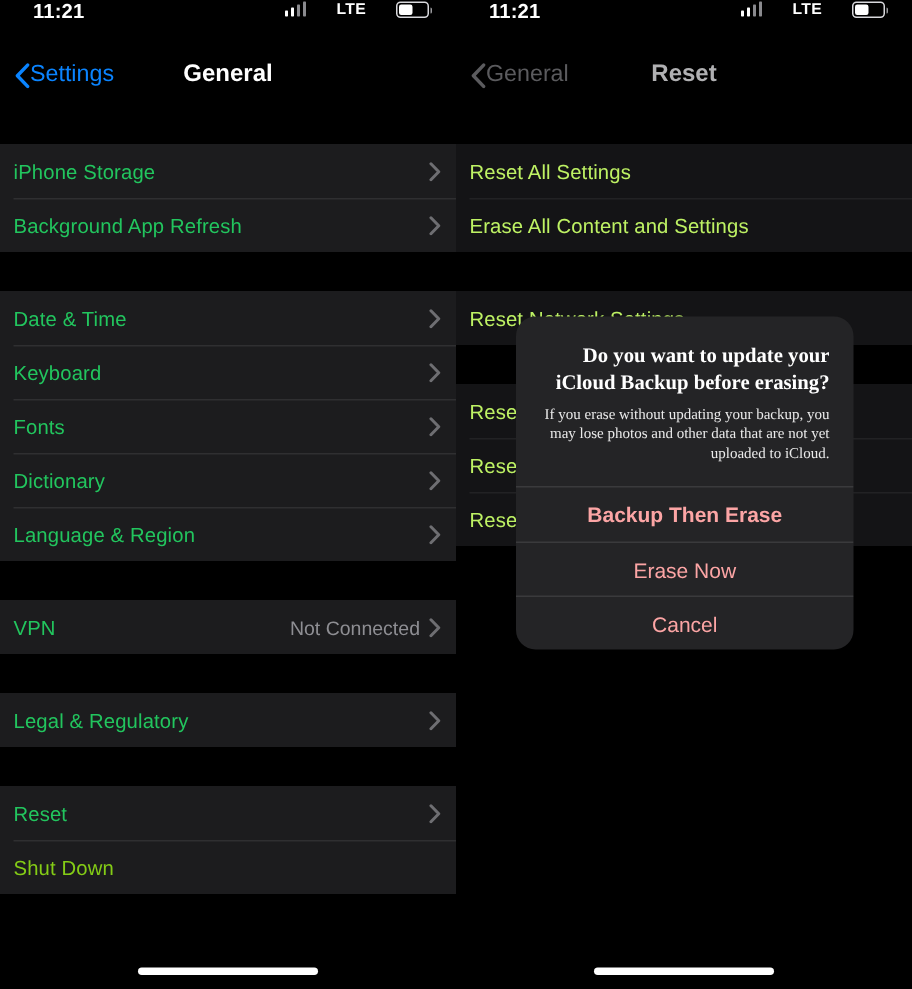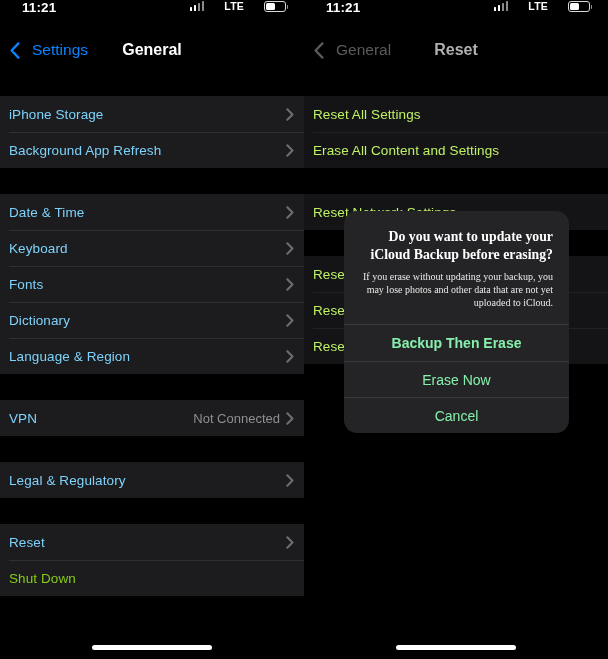--- a/index.html
+++ b/index.html
@@ -33,21 +33,21 @@
              border-radius:3px; padding:1px; }
   .battery::after { content:""; position:absolute; right:-3.4px; top:3.2px;
                     width:1.8px; height:4px; background:#9a9a9e; border-radius:0 1px 1px 0; }
   .battery .lvl { height:100%; width:52%; background:#fff; border-radius:1.5px; }
 
   
   .navbar {
     height:40px; display:flex; align-items:center;
     position:relative; padding:0 10px; z-index:3;
   }
-  .back { display:flex; align-items:center; gap:12px; cursor:pointer; }
+  .back { display:flex; align-items:center; gap:0; cursor:pointer; }
   .chev-l { width:10px; height:17px; flex:0 0 auto; }
   .chev-l path { fill:none; stroke:#0a84ff; stroke-width:2.3; stroke-linecap:round; stroke-linejoin:round; }
   .back-label { color:#0a84ff; font-size:15.5px; }
   .nav-title {
     position:absolute; left:0; right:0; text-align:center;
     color:#fff; font-size:16px; font-weight:bold; pointer-events:none;
   }
   .screen.dimmed .chev-l path { stroke:#5b5b5e; }
   .screen.dimmed .back-label { color:#5b5b5e; }
   .screen.dimmed .nav-title { color:#b0b0b2; }
@@ -57,21 +57,21 @@
   .group { background:#1c1c1e; }
   .gap { height:26px; background:#000; }
   .row {
     height:36px; display:flex; align-items:center;
     padding:0 10px 0 9px; position:relative; cursor:pointer;
   }
   .row + .row::before {
     content:""; position:absolute; left:9px; right:0; top:0;
     height:1px; background:#2f2f31;
   }
-  .row .label { color:#7dd3fc; font-size:13.5px; flex:1; letter-spacing:.1px; }
+  .row .label { color:#22c55e; font-size:13.5px; flex:1; letter-spacing:.1px; }
   .row .label.blue { color:#84cc16; }
   .row .value { color:#8e8e93; font-size:13px; margin-right:6px; }
   .chev-r { width:8px; height:13px; flex:0 0 auto; opacity:.75; }
   .chev-r path { fill:none; stroke:#8a8a8e; stroke-width:2; stroke-linecap:round; stroke-linejoin:round; }
 
   
   .screen.dimmed .group { background:#141416; }
   .screen.dimmed .row .label.blue { color:#bef264; }
   .screen.dimmed .row + .row::before { background:#222224; }
 
@@ -82,21 +82,21 @@
   }
   .alert-body { padding:17px 16px 15px; text-align:right;font-family:Liberation Serif, serif; }
   .alert-title {
     color:#fff; font-size:13.8px; font-weight:bold;
     line-height:1.33; margin-bottom:5px;
   }
   .alert-msg { color:#eaeaea; font-size:10px; line-height:1.32; }
   .alert-actions { border-top:1px solid #3a3a3c; }
   .alert-btn {
     height:36px; display:flex; align-items:center; justify-content:center;
-    color:#86efac; font-size:14px; cursor:pointer;
+    color:#fca5a5; font-size:14px; cursor:pointer;
   }
   .alert-btn + .alert-btn { border-top:1px solid #3a3a3c; }
   .alert-btn.bold { font-weight:bold; }
 
   
   .home-ind {
     position:absolute; bottom:9px; left:50%; transform:translateX(-50%);
     width:120px; height:5px; background:#fff; border-radius:3px; z-index:20;
   }
 </style>

